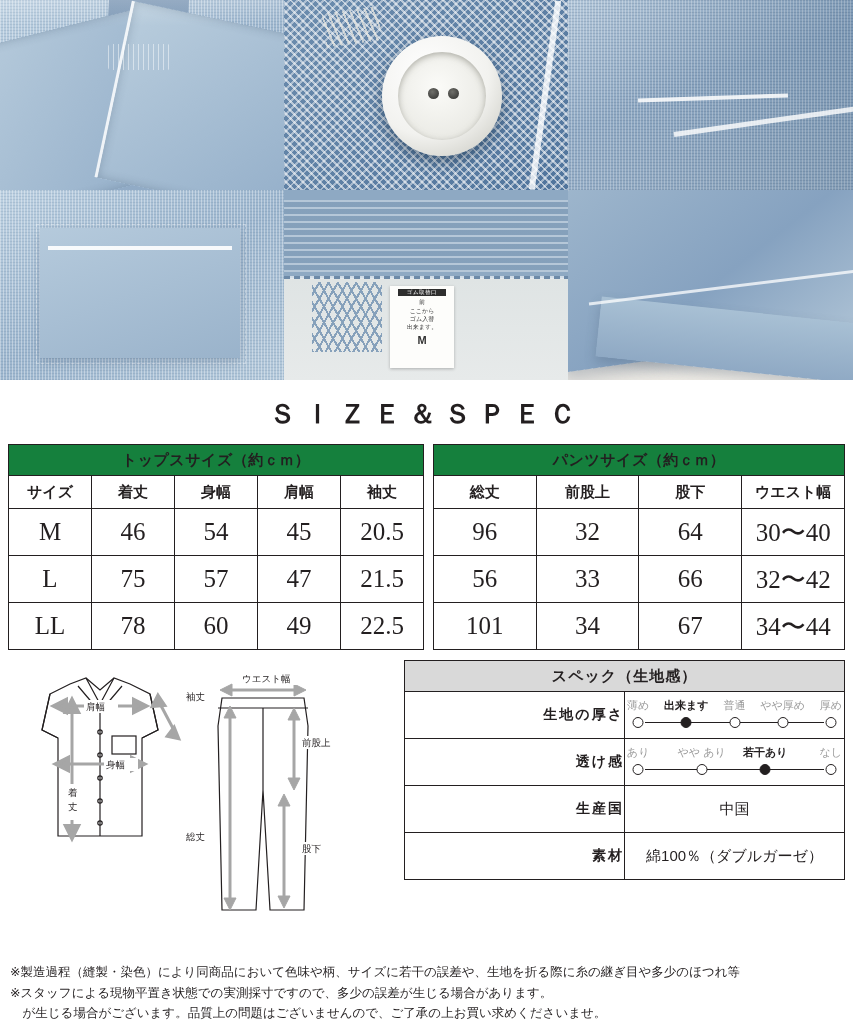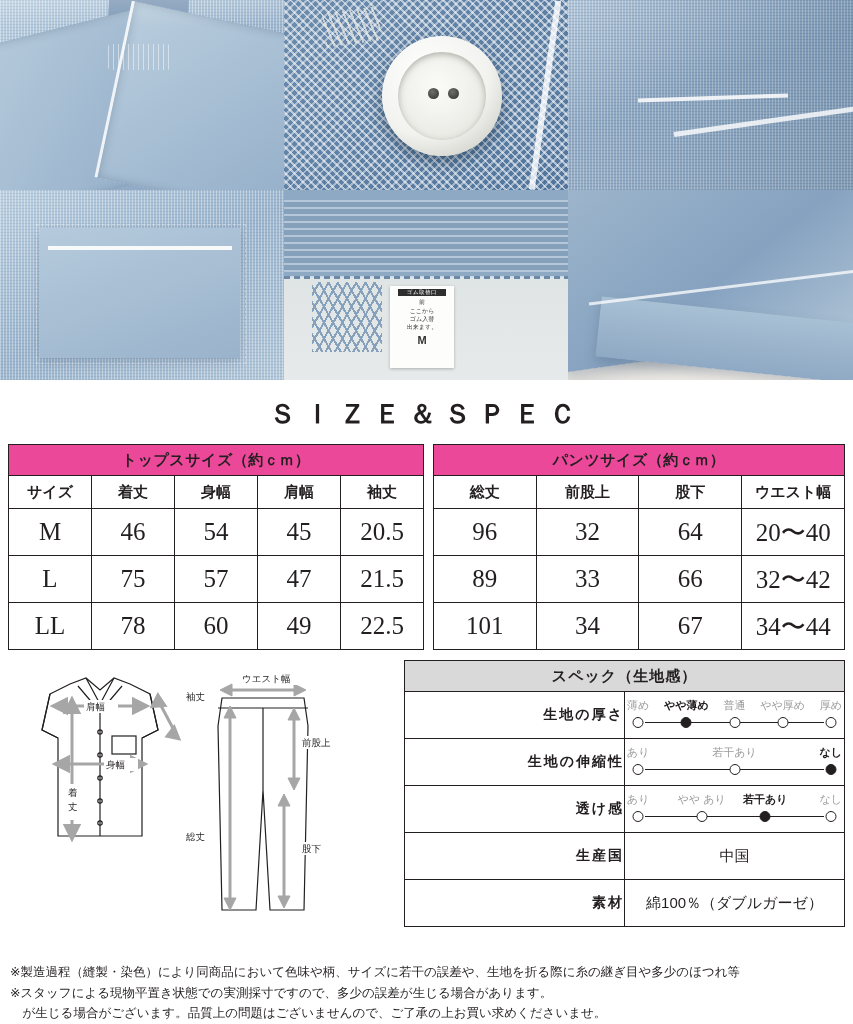--- a/index.html
+++ b/index.html
@@ -285,21 +285,21 @@
   table.size.pants { width: 416px; }
   .spacer-col { width: 9px; }
   table.size th, table.size td {
     border: 1px solid #231f20;
     text-align: center;
     font-size: 15px;
     height: 30px;
     padding: 0;
   }
   table.size thead tr.cap th {
-    background: #ec4899;
+    background: #15803d;
     font-size: 15px;
     font-weight: bold;
     height: 30px;
     letter-spacing: .5px;
   }
   table.size thead tr.hdr th {
     font-size: 15px;
     font-weight: bold;
     height: 32px;
     margin-left: 12px;
@@ -512,24 +512,24 @@
           <th style="width:104px">前股上</th>
           <th style="width:96px">股下</th>
           <th style="width:120px">ウエスト幅</th>
         </tr>
       </thead>
       <tbody>
         <tr>
           <td>96</td>
           <td>32</td>
           <td>64</td>
-          <td>20〜40</td>
+          <td>30〜40</td>
         </tr>
         <tr>
-          <td>89</td>
+          <td>56</td>
           <td>33</td>
           <td>66</td>
           <td>32〜42</td>
         </tr>
         <tr>
           <td>101</td>
           <td>34</td>
           <td>67</td>
           <td>34〜44</td>
         </tr>
@@ -637,47 +637,33 @@
           </tr>
         </thead>
         <tbody>
 
           <tr>
             <td class="label">生地の厚さ</td>
             <td>
               <div class="scale">
                 <div class="track"></div>
                 <div class="lab" style="left:6%">薄め</div>
-                <div class="lab on" style="left:28%">やや薄め</div>
+                <div class="lab on" style="left:28%">出来ます</div>
                 <div class="lab" style="left:50%">普通</div>
                 <div class="lab" style="left:72%">やや厚め</div>
                 <div class="lab" style="left:94%">厚め</div>
                 <div class="pt" style="left:6%"></div>
                 <div class="pt on" style="left:28%"></div>
                 <div class="pt" style="left:50%"></div>
                 <div class="pt" style="left:72%"></div>
                 <div class="pt" style="left:94%"></div>
               </div>
             </td>
           </tr>
 
-          <tr>
-            <td class="label">生地の伸縮性</td>
-            <td>
-              <div class="scale">
-                <div class="track"></div>
-                <div class="lab" style="left:6%">あり</div>
-                <div class="lab" style="left:50%">若干あり</div>
-                <div class="lab on" style="left:94%">なし</div>
-                <div class="pt" style="left:6%"></div>
-                <div class="pt" style="left:50%"></div>
-                <div class="pt on" style="left:94%"></div>
-              </div>
-            </td>
-          </tr>
 
           <tr>
             <td class="label">透け感</td>
             <td>
               <div class="scale">
                 <div class="track"></div>
                 <div class="lab" style="left:6%">あり</div>
                 <div class="lab" style="left:35%">やや あり</div>
                 <div class="lab on" style="left:64%">若干あり</div>
                 <div class="lab" style="left:94%">なし</div>

